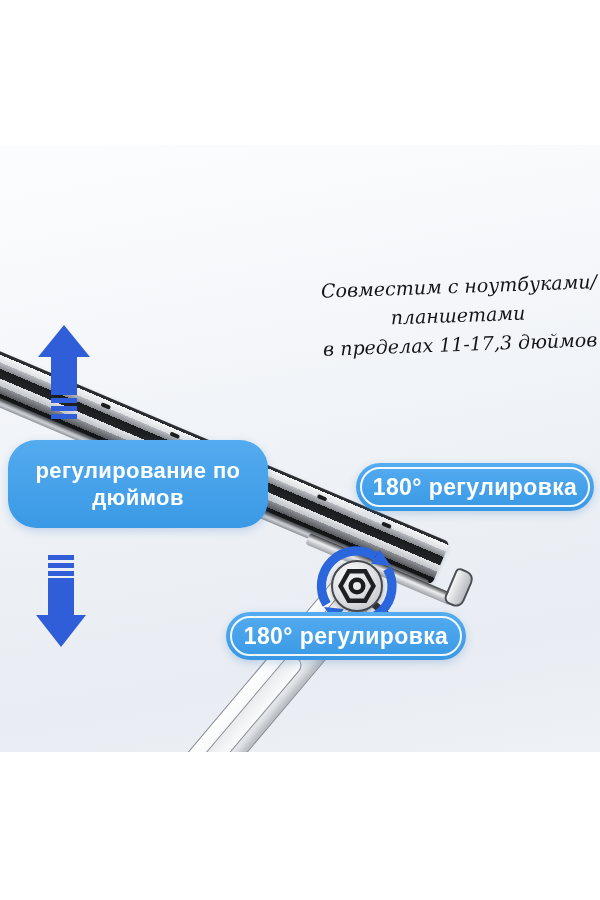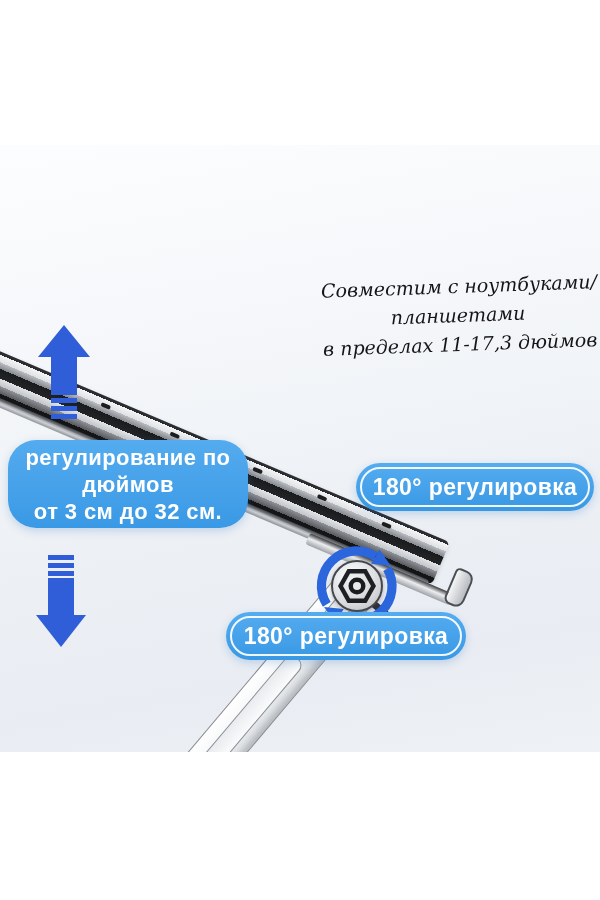--- a/index.html
+++ b/index.html
@@ -105,21 +105,21 @@
   .shaft-dash{width:26px;background:repeating-linear-gradient(180deg,var(--arrow-blue,#2f5ed8) 0px,var(--arrow-blue,#2f5ed8) 5px,transparent 5px,transparent 8px);}
   .arrow-up{left:38px;top:325px;}
   .arrow-up .shaft-solid{height:33px;}
   .arrow-up .shaft-dash{height:30px;}
   .arrow-down{left:36px;top:555px;}
   .arrow-down .shaft-dash{height:23px;}
   .arrow-down .shaft-solid{height:37px;}
 
   
   .hbox{
-    left:8px;top:440px;width:240px;height:88px;border-radius:28px;
+    left:8px;top:440px;width:260px;height:88px;border-radius:28px;
     background:linear-gradient(180deg,#54abef,#3a99e5);
     display:flex;flex-direction:column;justify-content:center;
     box-shadow:0 3px 8px rgba(60,120,190,.25);
   }
   .hbox span{
     color:#fff;font-weight:bold;font-size:22px;line-height:27px;
     text-align:center;letter-spacing:.4px;
   }
   .pill{
     height:48px;border-radius:24px;
@@ -210,21 +210,20 @@
 </div>
 <div class="abs v-arrow arrow-down">
   <div class="shaft-dash"></div>
   <div class="shaft-solid"></div>
   <div class="head-down"></div>
 </div>
 
 <div class="abs hbox">
   <span>регулирование по</span>
   <span>дюймов</span>
-  <span>от 3 см до 32 см.</span>
 </div>
 
 <div class="abs pill top">
   <span>180° регулировка</span>
 </div>
 <div class="abs pill bottom">
   <span>180° регулировка</span>
 </div>
 
 </body></html>

